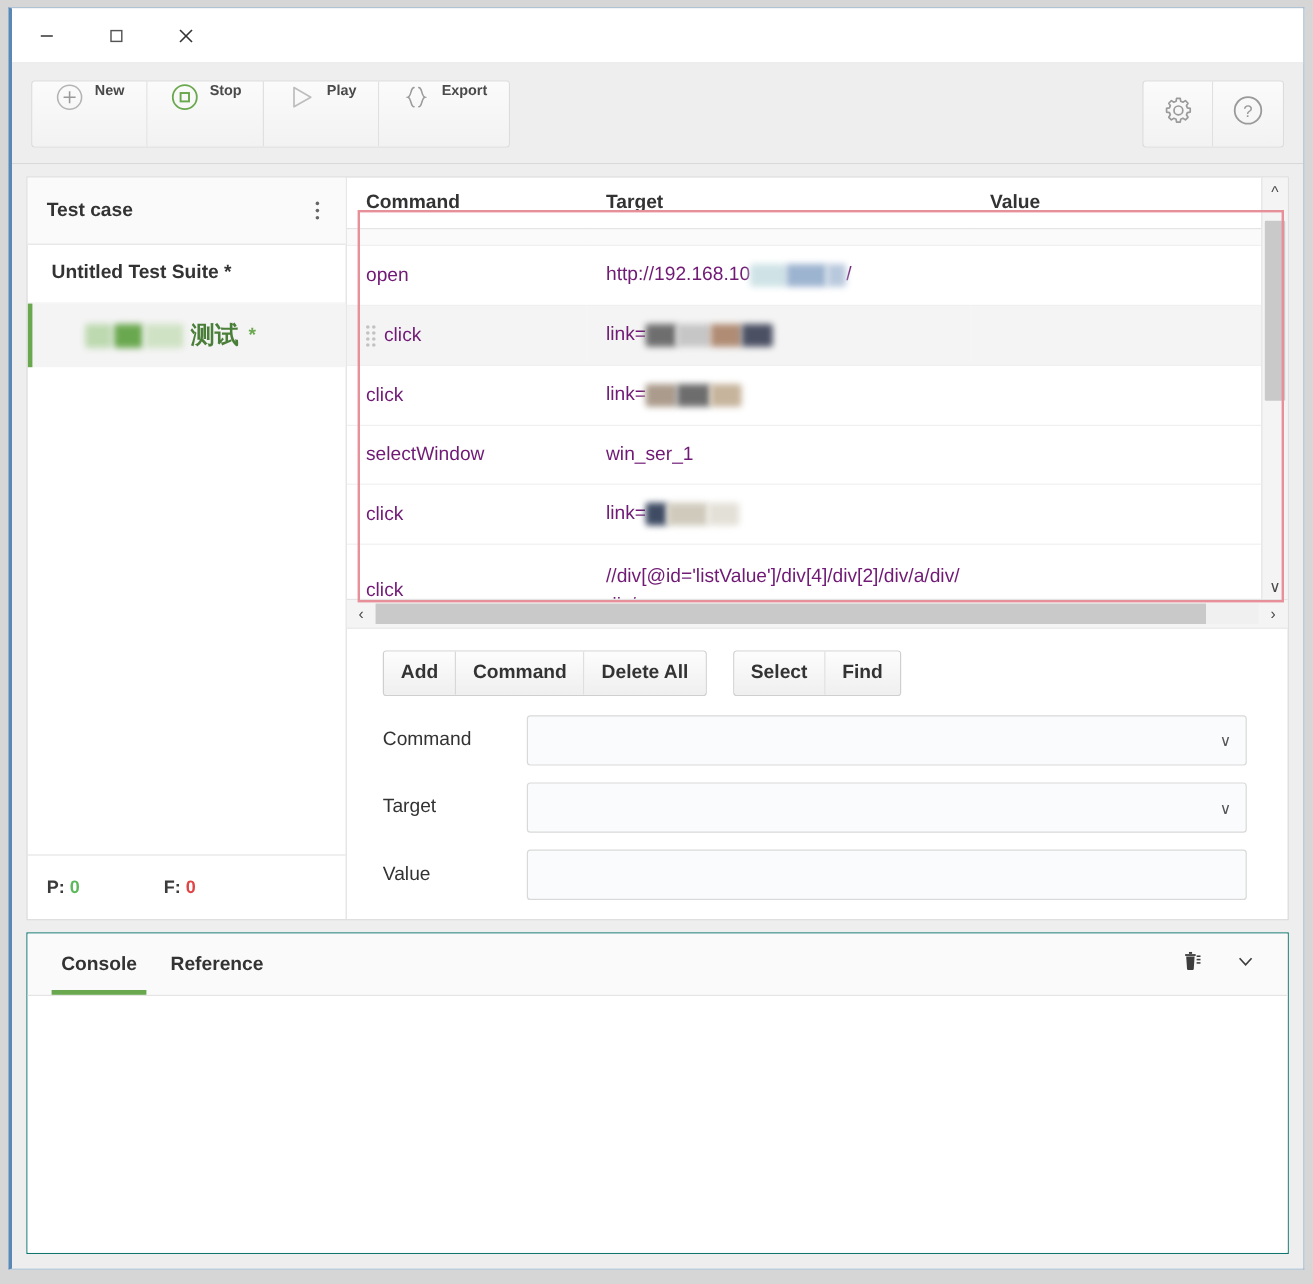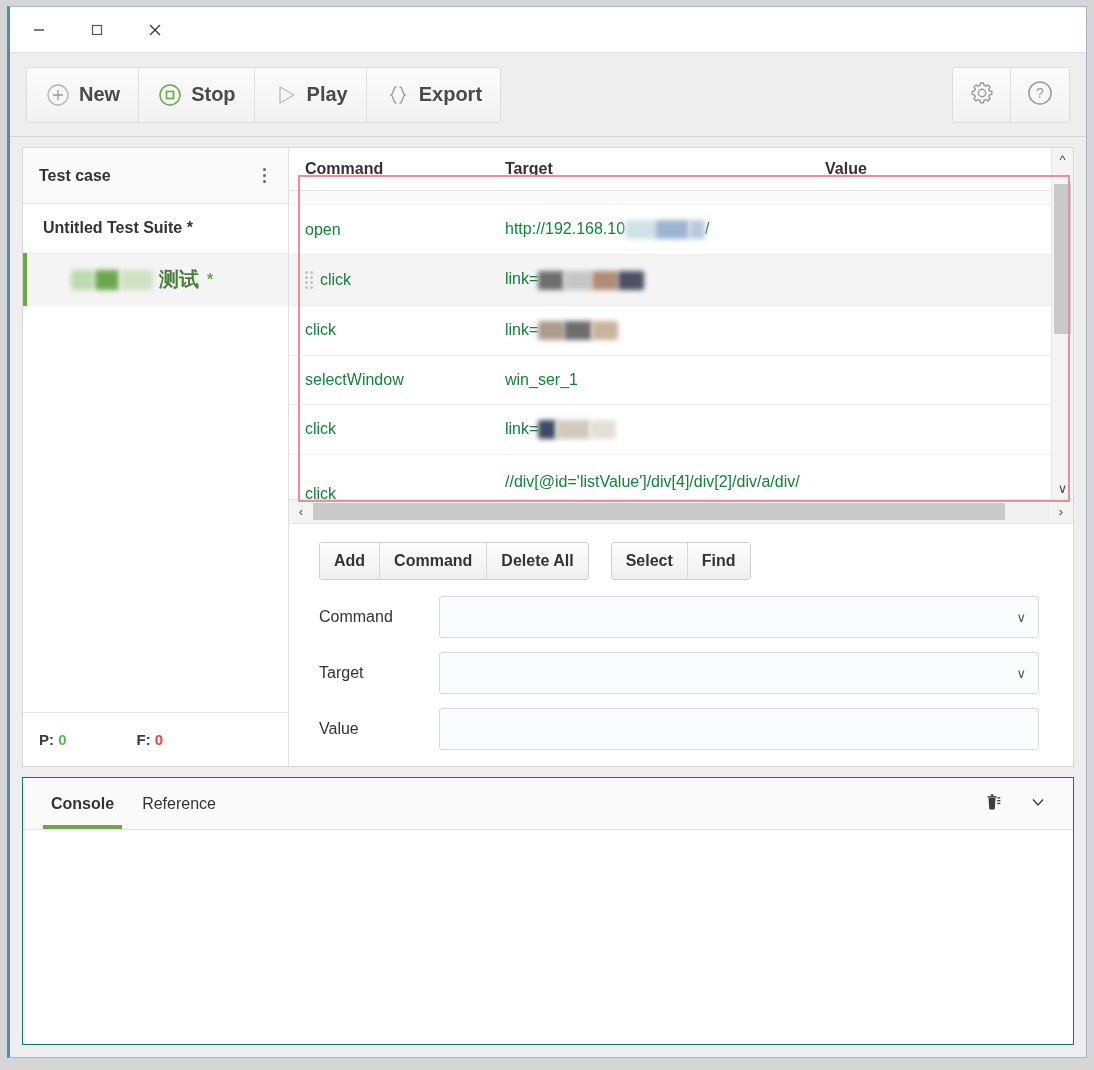--- a/index.html
+++ b/index.html
@@ -59,26 +59,26 @@
     flex: none;
   }
   #toolbar-left {
     display: flex;
     background: #f7f7f7;
     border: 1px solid #dcdcdc;
     border-radius: 3px;
     overflow: hidden;
   }
   .tbtn {
-    display: flex; align-items: center; gap: 8px;
+    display: flex; gap: 8px;
     height: 54px;
     padding: 0 18px;
     border-right: 1px solid #e0e0e0;
     background: linear-gradient(#fbfbfb,#f2f2f2);
-    font-size: 20px;
+    font-size: 12px;
     font-weight: bold;
     color: #4a4a4a;
     cursor: pointer;
   }
   .tbtn:last-child { border-right: none; }
   .tbtn .ticon { display: flex; align-items: center; justify-content: center; width: 26px; height: 26px; }
 
   #toolbar-right {
     margin-left: auto;
     display: flex;
@@ -192,21 +192,21 @@
     font-weight: bold;
     color: #333;
     padding: 12px 8px 12px 16px;
     border-bottom: 1px solid #e4e4e4;
     background: #fff;
   }
   table.cmd-table th.c-cmd { width: 200px; }
   table.cmd-table th.c-tgt { width: 320px; }
   table.cmd-table td {
     font-size: 16px;
-    color: #15803d;
+    color: #701a75;
     padding: 15px 8px 15px 16px;
     border-bottom: 1px solid #f0f0f0;
     vertical-align: middle;
     word-break: break-all;
   }
   tr.row-hover td { background: #f4f4f4; }
   tr.spacer td { height: 14px; padding: 0; border-bottom: 1px solid #f0f0f0; background: #fafafa; }
   .cmd-cell { display: flex; align-items: center; gap: 7px; }
   .drag-handle { display: grid; grid-template-columns: 3px 3px; gap: 2px; opacity: .55; }
   .drag-handle i { width: 3px; height: 3px; background: #9a9a9a; border-radius: 50%; display: block; }
@@ -296,20 +296,21 @@
     border-bottom: 1px solid #e4e4e4;
     position: relative;
   }
   .ctab {
     font-size: 16px; color: #333;
     padding: 0 14px;
     height: 100%;
     display: flex; align-items: center;
     cursor: pointer;
     position: relative;
+    font-weight: bold;
   }
   .ctab.active { font-weight: bold; }
   .ctab.active::after {
     content: "";
     position: absolute; left: 6px; right: 6px; bottom: 0;
     height: 4px; background: #6aa84f;
   }
   #console-actions { margin-left: auto; display: flex; align-items: center; gap: 26px; padding-right: 12px; }
   .cact { cursor: pointer; color: #3d3d3d; display: flex; align-items: center; }
   #console-body { flex: 1; background: #fff; }

